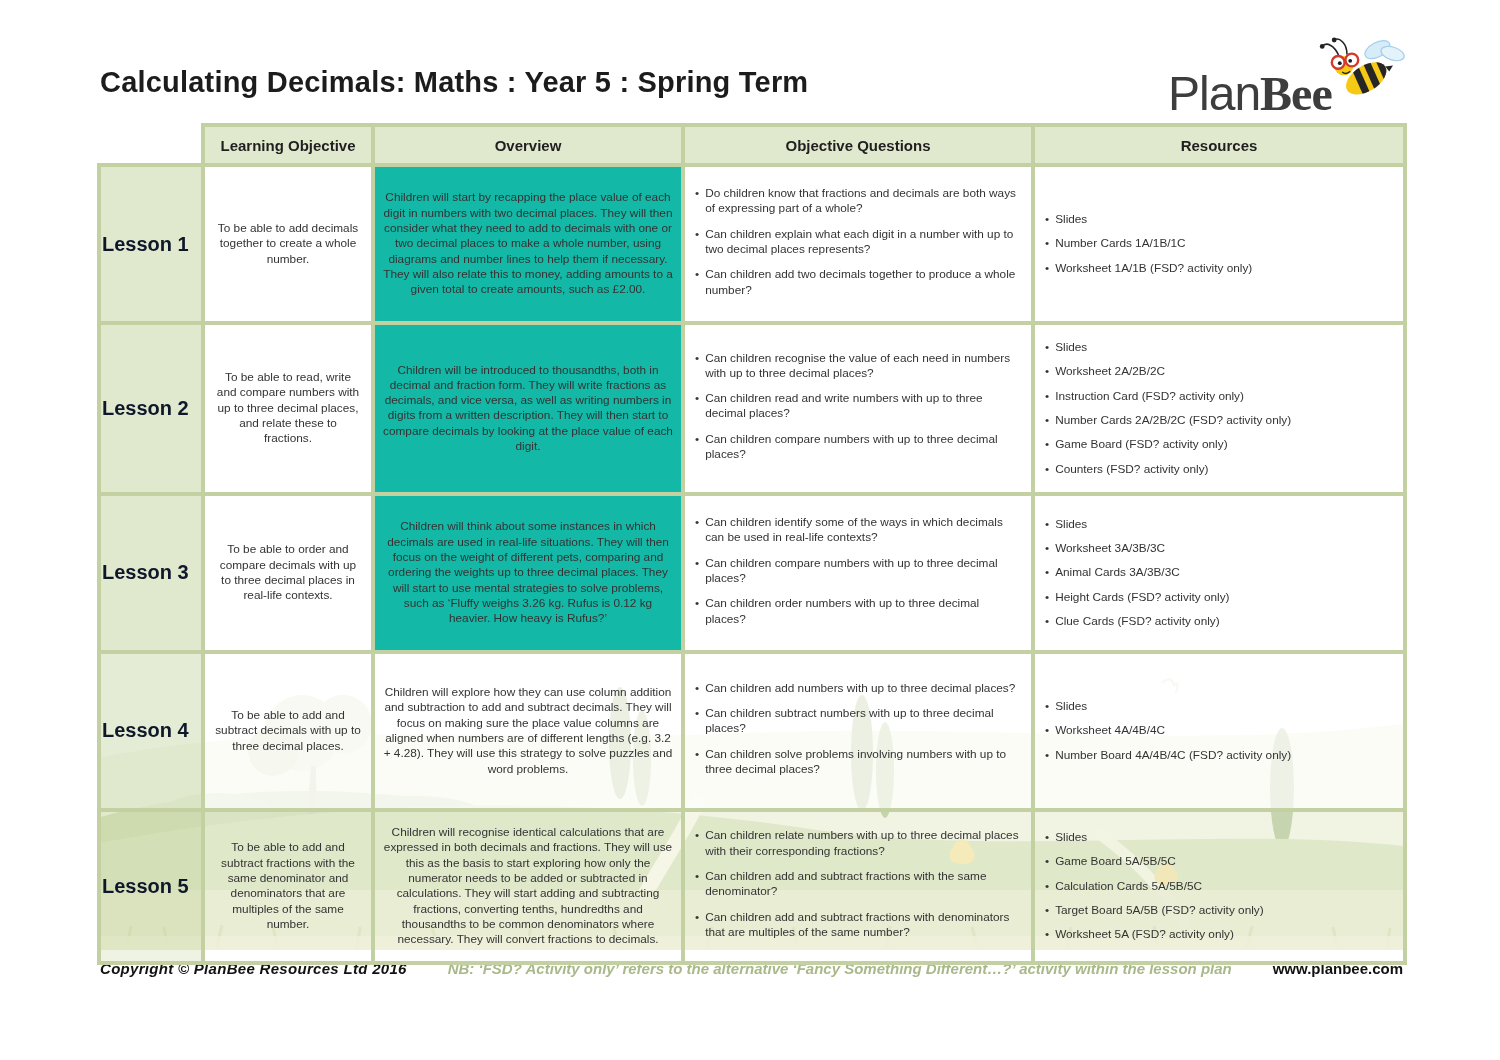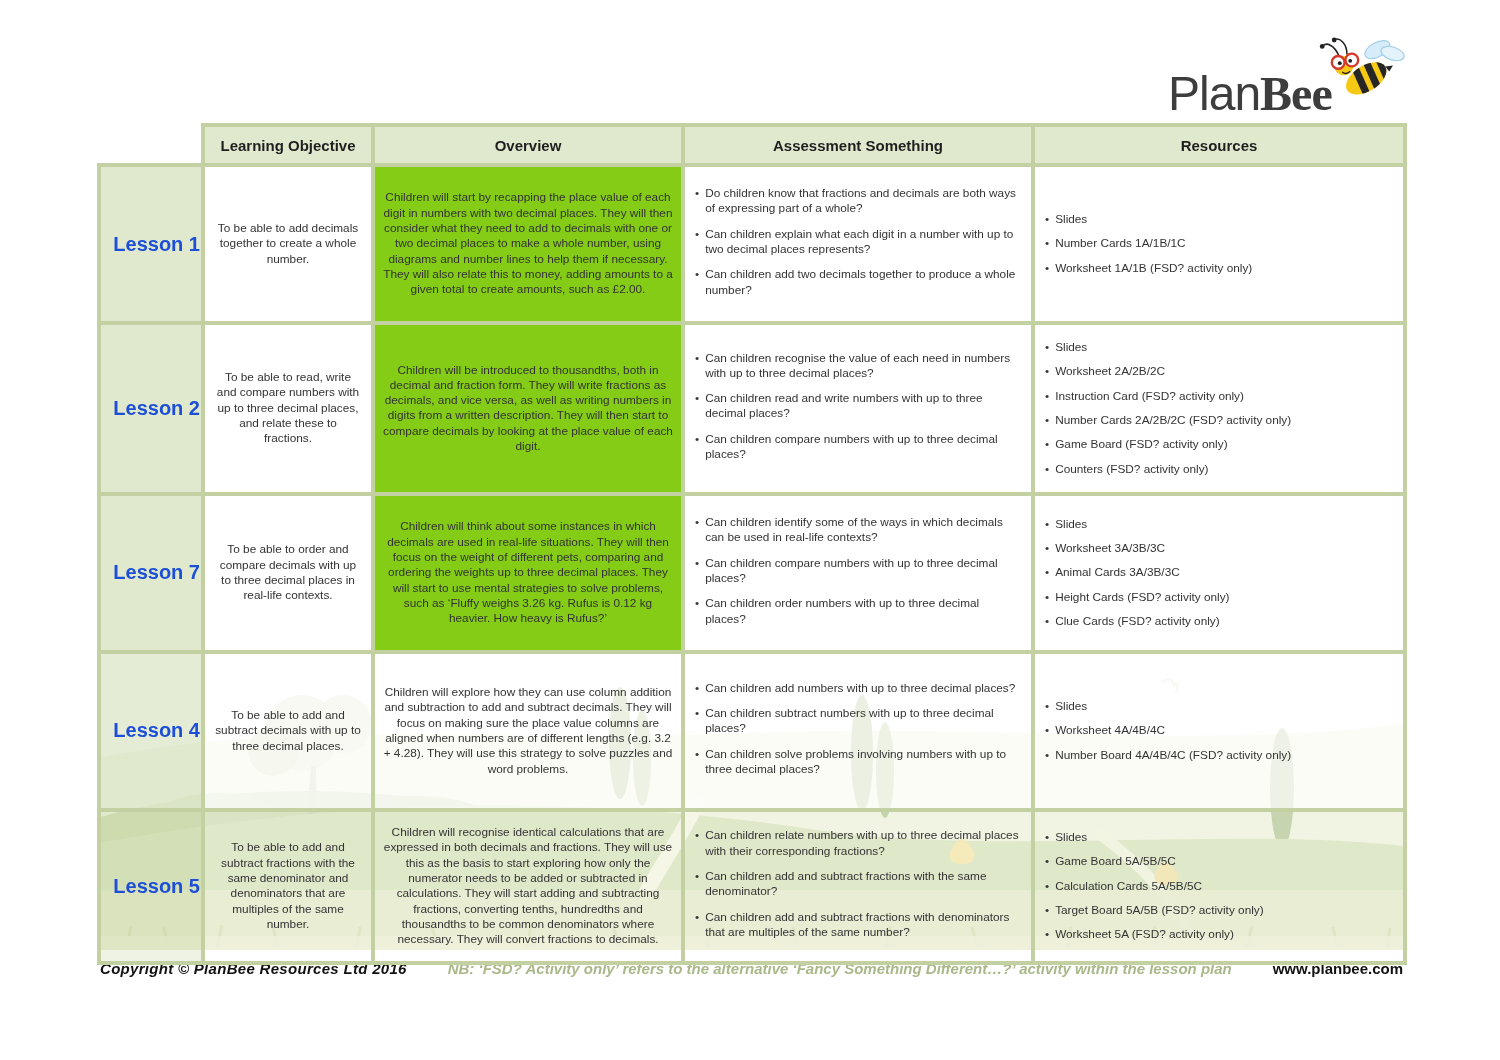--- a/index.html
+++ b/index.html
@@ -14,43 +14,44 @@
   .logo-text .bee{font-weight:700;font-family:Liberation Serif, serif;}
   .bee-svg{position:absolute;right:-8px;top:-6px;}
   
   .table-wrap{position:absolute;left:97px;top:123px;width:1306px;border-radius:7px;}
   .landscape{position:absolute;left:0;top:515px;width:1306px;height:312px;z-index:0;}
   table.plan{position:relative;z-index:1;border-collapse:collapse;table-layout:fixed;width:1306px;background:transparent;}
   td,th{border:4px solid #c3d0a2;vertical-align:middle;}
   th{background:#e0e9ce;font-size:15px;font-weight:700;color:#1f1f1f;height:30px;padding:3px;}
   td.corner{border:none;background:#fff;}
   col.c0{width:104px;} col.c1{width:170px;} col.c2{width:310px;} col.c3{width:350px;} col.c4{width:372px;}
-  td.c-lesson{background:#e0e9ce;text-align:right;font-size:20px;font-weight:700;color:#1d4ed8;}
+  td.c-lesson{background:#e0e9ce;text-align:left;font-size:20px;font-weight:700;color:#0f172a;}
   td.c-obj{background:#fff;text-align:center;font-size:11.8px;line-height:1.3;padding:6px 10px;color:#333;}
-  td.c-ovw{background:#84cc16;text-align:center;font-size:11.8px;line-height:1.3;padding:6px 7px;color:#333;}
+  td.c-ovw{background:#14b8a6;text-align:center;font-size:11.8px;line-height:1.3;padding:6px 7px;color:#333;}
   td.c-q,td.c-r{background:#fff;font-size:11.8px;line-height:1.3;padding:6px 8px 6px 10px;color:#333;}
   tr.row1{height:158px;} tr.row2{height:157px;} tr.row3{height:158px;} tr.row4{height:158px;} tr.row5{height:153px;}
   tr.row4 td{background:rgba(255,255,255,.84);} tr.row4 td.c-lesson{background:rgba(224,233,206,.86);}
   tr.row5 td{background:rgba(255,255,255,.48);} tr.row5 td.c-lesson{background:rgba(224,233,206,.55);}
   .bullet{display:flex;gap:6px;margin:5px 0;}
   td.c-q .bullet{margin:6px 0 10px 0;}
   td.c-r .bullet{margin:9px 0;}
   .bullet .dot{flex:0 0 auto;}
   
   .footer{position:absolute;left:100px;width:1303px;top:960px;display:flex;justify-content:space-between;
           align-items:baseline;font-size:15px;}
   .copyright{font-weight:700;color:#111;letter-spacing:0.3px;font-style:italic;}
   .fsd-note{font-style:italic;font-weight:700;color:#a9b889;}
   .website{font-weight:700;color:#111;}
 </style>
 </head>
 <body>
 
 <div class="page">
 
+  <h1 class="page-title">Calculating Decimals: Maths : Year 5 : Spring Term</h1>
 
   <div class="logo">
     <svg class="bee-svg" width="96" height="72" viewBox="0 0 120 90">
       <ellipse cx="78" cy="22" rx="17" ry="9" fill="#d6ecf8" stroke="#a3cfe8" stroke-width="1.5" transform="rotate(-28 78 22)"></ellipse>
       <ellipse cx="97" cy="27" rx="15" ry="8" fill="#e4f3fb" stroke="#a3cfe8" stroke-width="1.5" transform="rotate(18 97 27)"></ellipse>
       <g transform="rotate(-32 64 58)">
         <defs>
             <clipPath id="beebody">
               <ellipse cx="64" cy="58" rx="28" ry="16"></ellipse>
             </clipPath>
@@ -113,21 +114,21 @@
           <col class="c1">
           <col class="c2">
           <col class="c3">
           <col class="c4">
         </colgroup>
       <thead>
         <tr>
           <td class="corner"></td>
           <th>Learning Objective</th>
           <th>Overview</th>
-          <th>Assessment Something</th>
+          <th>Objective Questions</th>
           <th>Resources</th>
         </tr>
       </thead>
       <tbody id="rows-body">
           <tr class="row1">
             <td class="c-lesson">Lesson 1</td>
             <td class="c-obj">To be able to add decimals together to create a whole number.</td>
             <td class="c-ovw">Children will start by recapping the place value of each digit in numbers with two decimal places. They will then consider what they need to add to decimals with one or two decimal places to make a whole number, using diagrams and number lines to help them if necessary. They will also relate this to money, adding amounts to a given total to create amounts, such as £2.00.</td>
             <td class="c-q">
               <div class="bullet">
@@ -197,21 +198,21 @@
                 <span class="dot">•</span>
                 <span class="txt">Game Board (FSD? activity only)</span>
               </div>
               <div class="bullet">
                 <span class="dot">•</span>
                 <span class="txt">Counters (FSD? activity only)</span>
               </div>
             </td>
           </tr>
           <tr class="row3">
-            <td class="c-lesson">Lesson 7</td>
+            <td class="c-lesson">Lesson 3</td>
             <td class="c-obj">To be able to order and compare decimals with up to three decimal places in real-life contexts.</td>
             <td class="c-ovw">Children will think about some instances in which decimals are used in real-life situations. They will then focus on the weight of different pets, comparing and ordering the weights up to three decimal places. They will start to use mental strategies to solve problems, such as ‘Fluffy weighs 3.26 kg. Rufus is 0.12 kg heavier. How heavy is Rufus?’</td>
             <td class="c-q">
               <div class="bullet">
                 <span class="dot">•</span>
                 <span class="txt">Can children identify some of the ways in which decimals can be used in real-life contexts?</span>
               </div>
               <div class="bullet">
                 <span class="dot">•</span>
                 <span class="txt">Can children compare numbers with up to three decimal places?</span>

